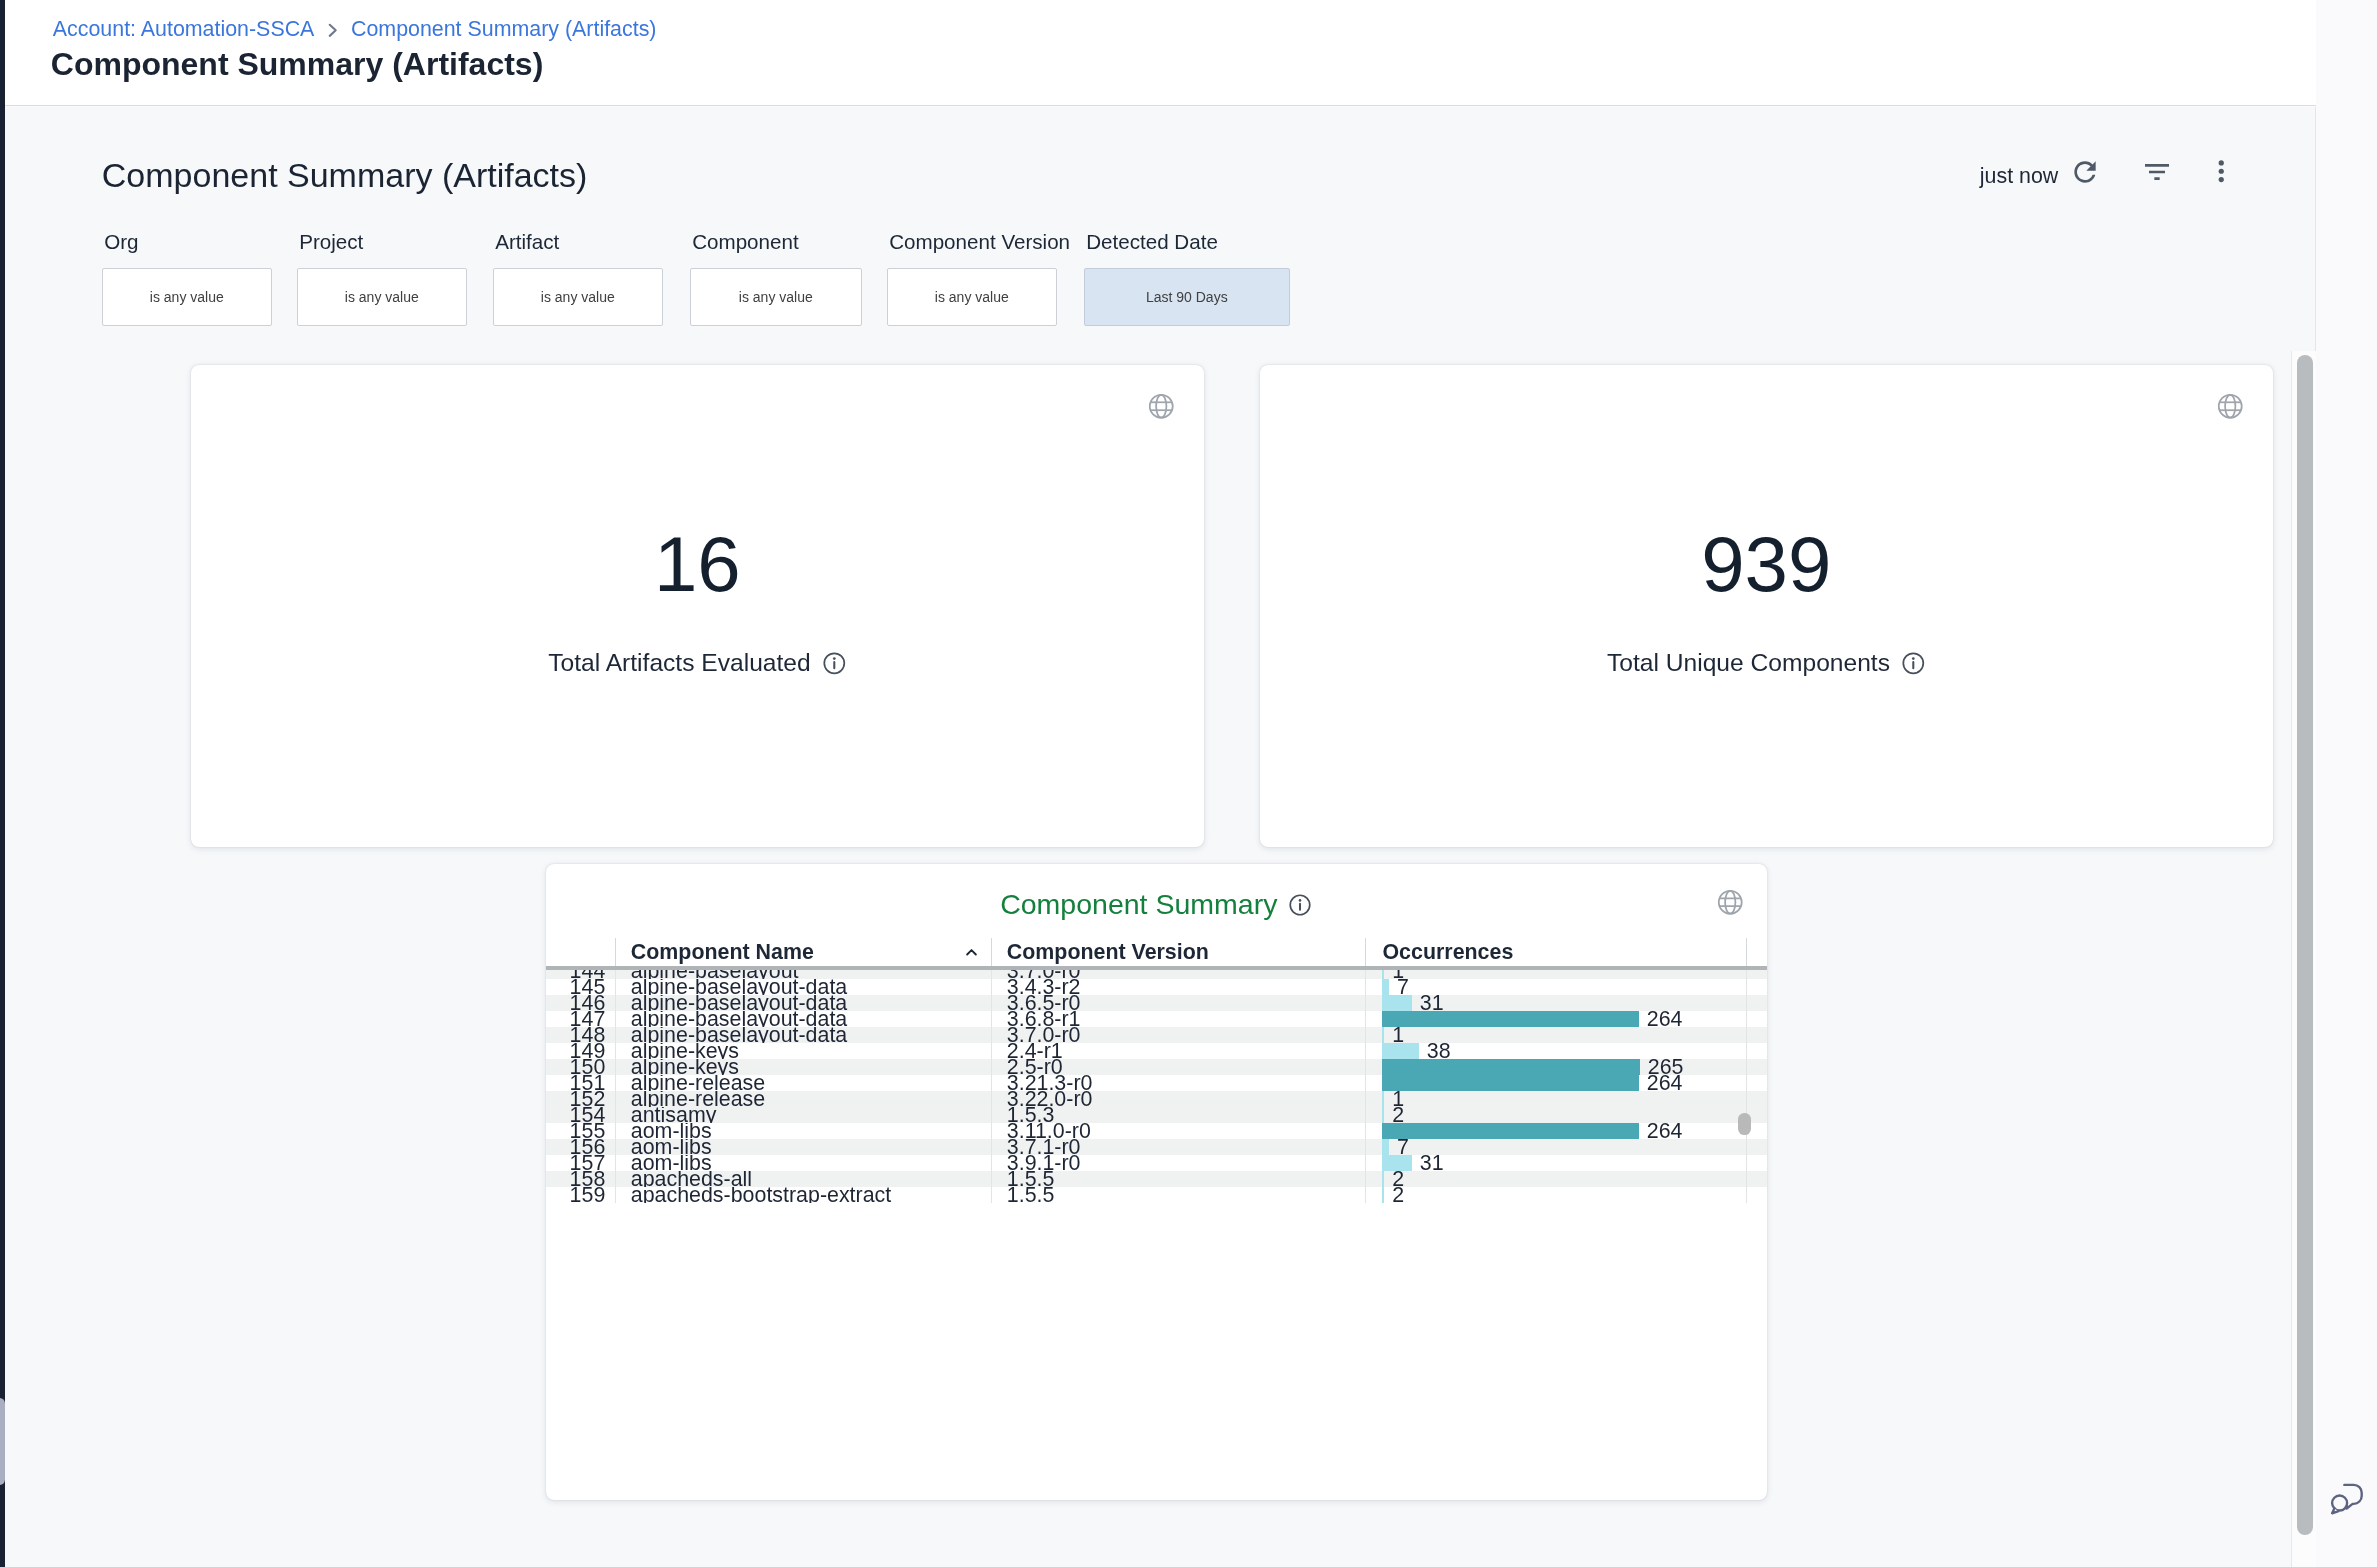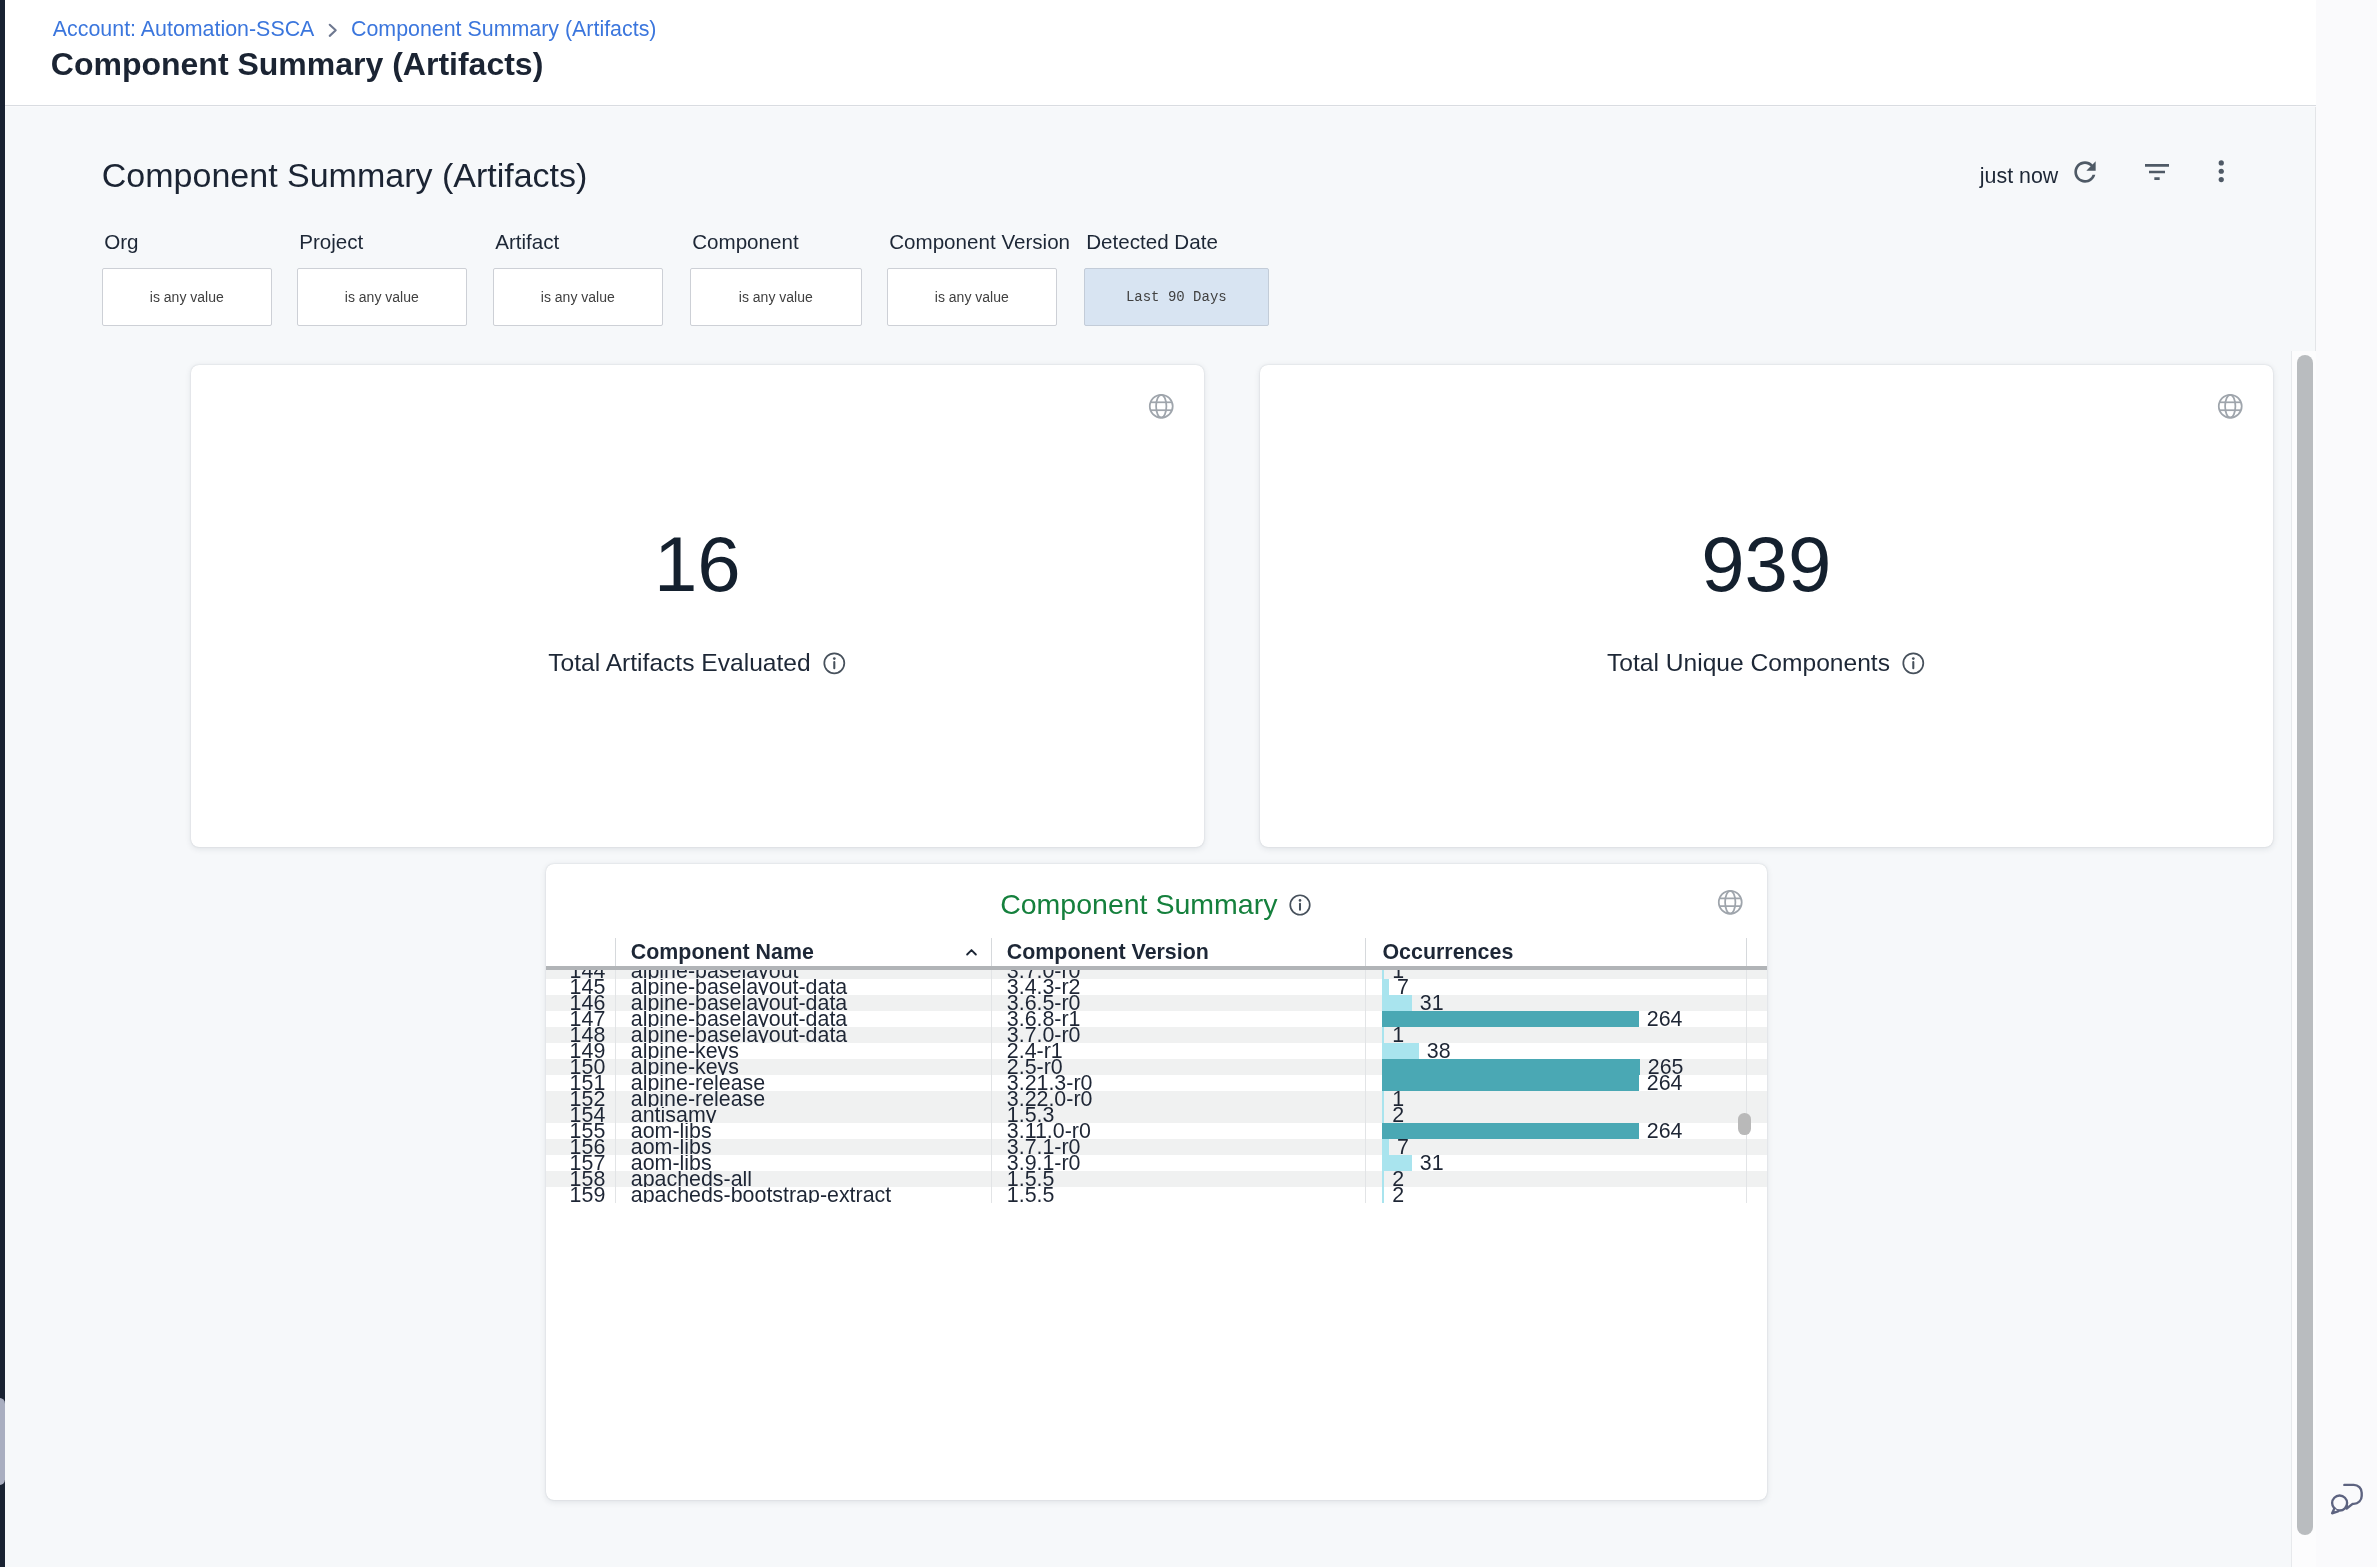--- a/index.html
+++ b/index.html
@@ -141,21 +141,21 @@
       </button>
   </div>
   <div class="filter" style="left:882px;">
     <div class="filter-label">Component Version</div>
     <button class="filter-btn" style="width:170px;">
         <span>is any value</span>
       </button>
   </div>
   <div class="filter" style="left:1079px;">
     <div class="filter-label">Detected Date</div>
-    <button class="filter-btn active" style="width:185px;font-family:Liberation Mono, monospace;">
+    <button class="filter-btn active" style="width:206px;">
         <span>Last 90 Days</span>
       </button>
   </div>
 
   <section class="card stat-card" style="left:186px;">
     <span class="card-globe">
       <svg width="28.5" height="28.5" viewBox="0 0 36 36" fill="none" stroke="#9fa5ac" stroke-width="2.2">
           <circle cx="18" cy="18" r="14.5"></circle>
           <ellipse cx="18" cy="18" rx="6.5" ry="14.5"></ellipse>
           <line x1="4.5" y1="13" x2="31.5" y2="13"></line>

